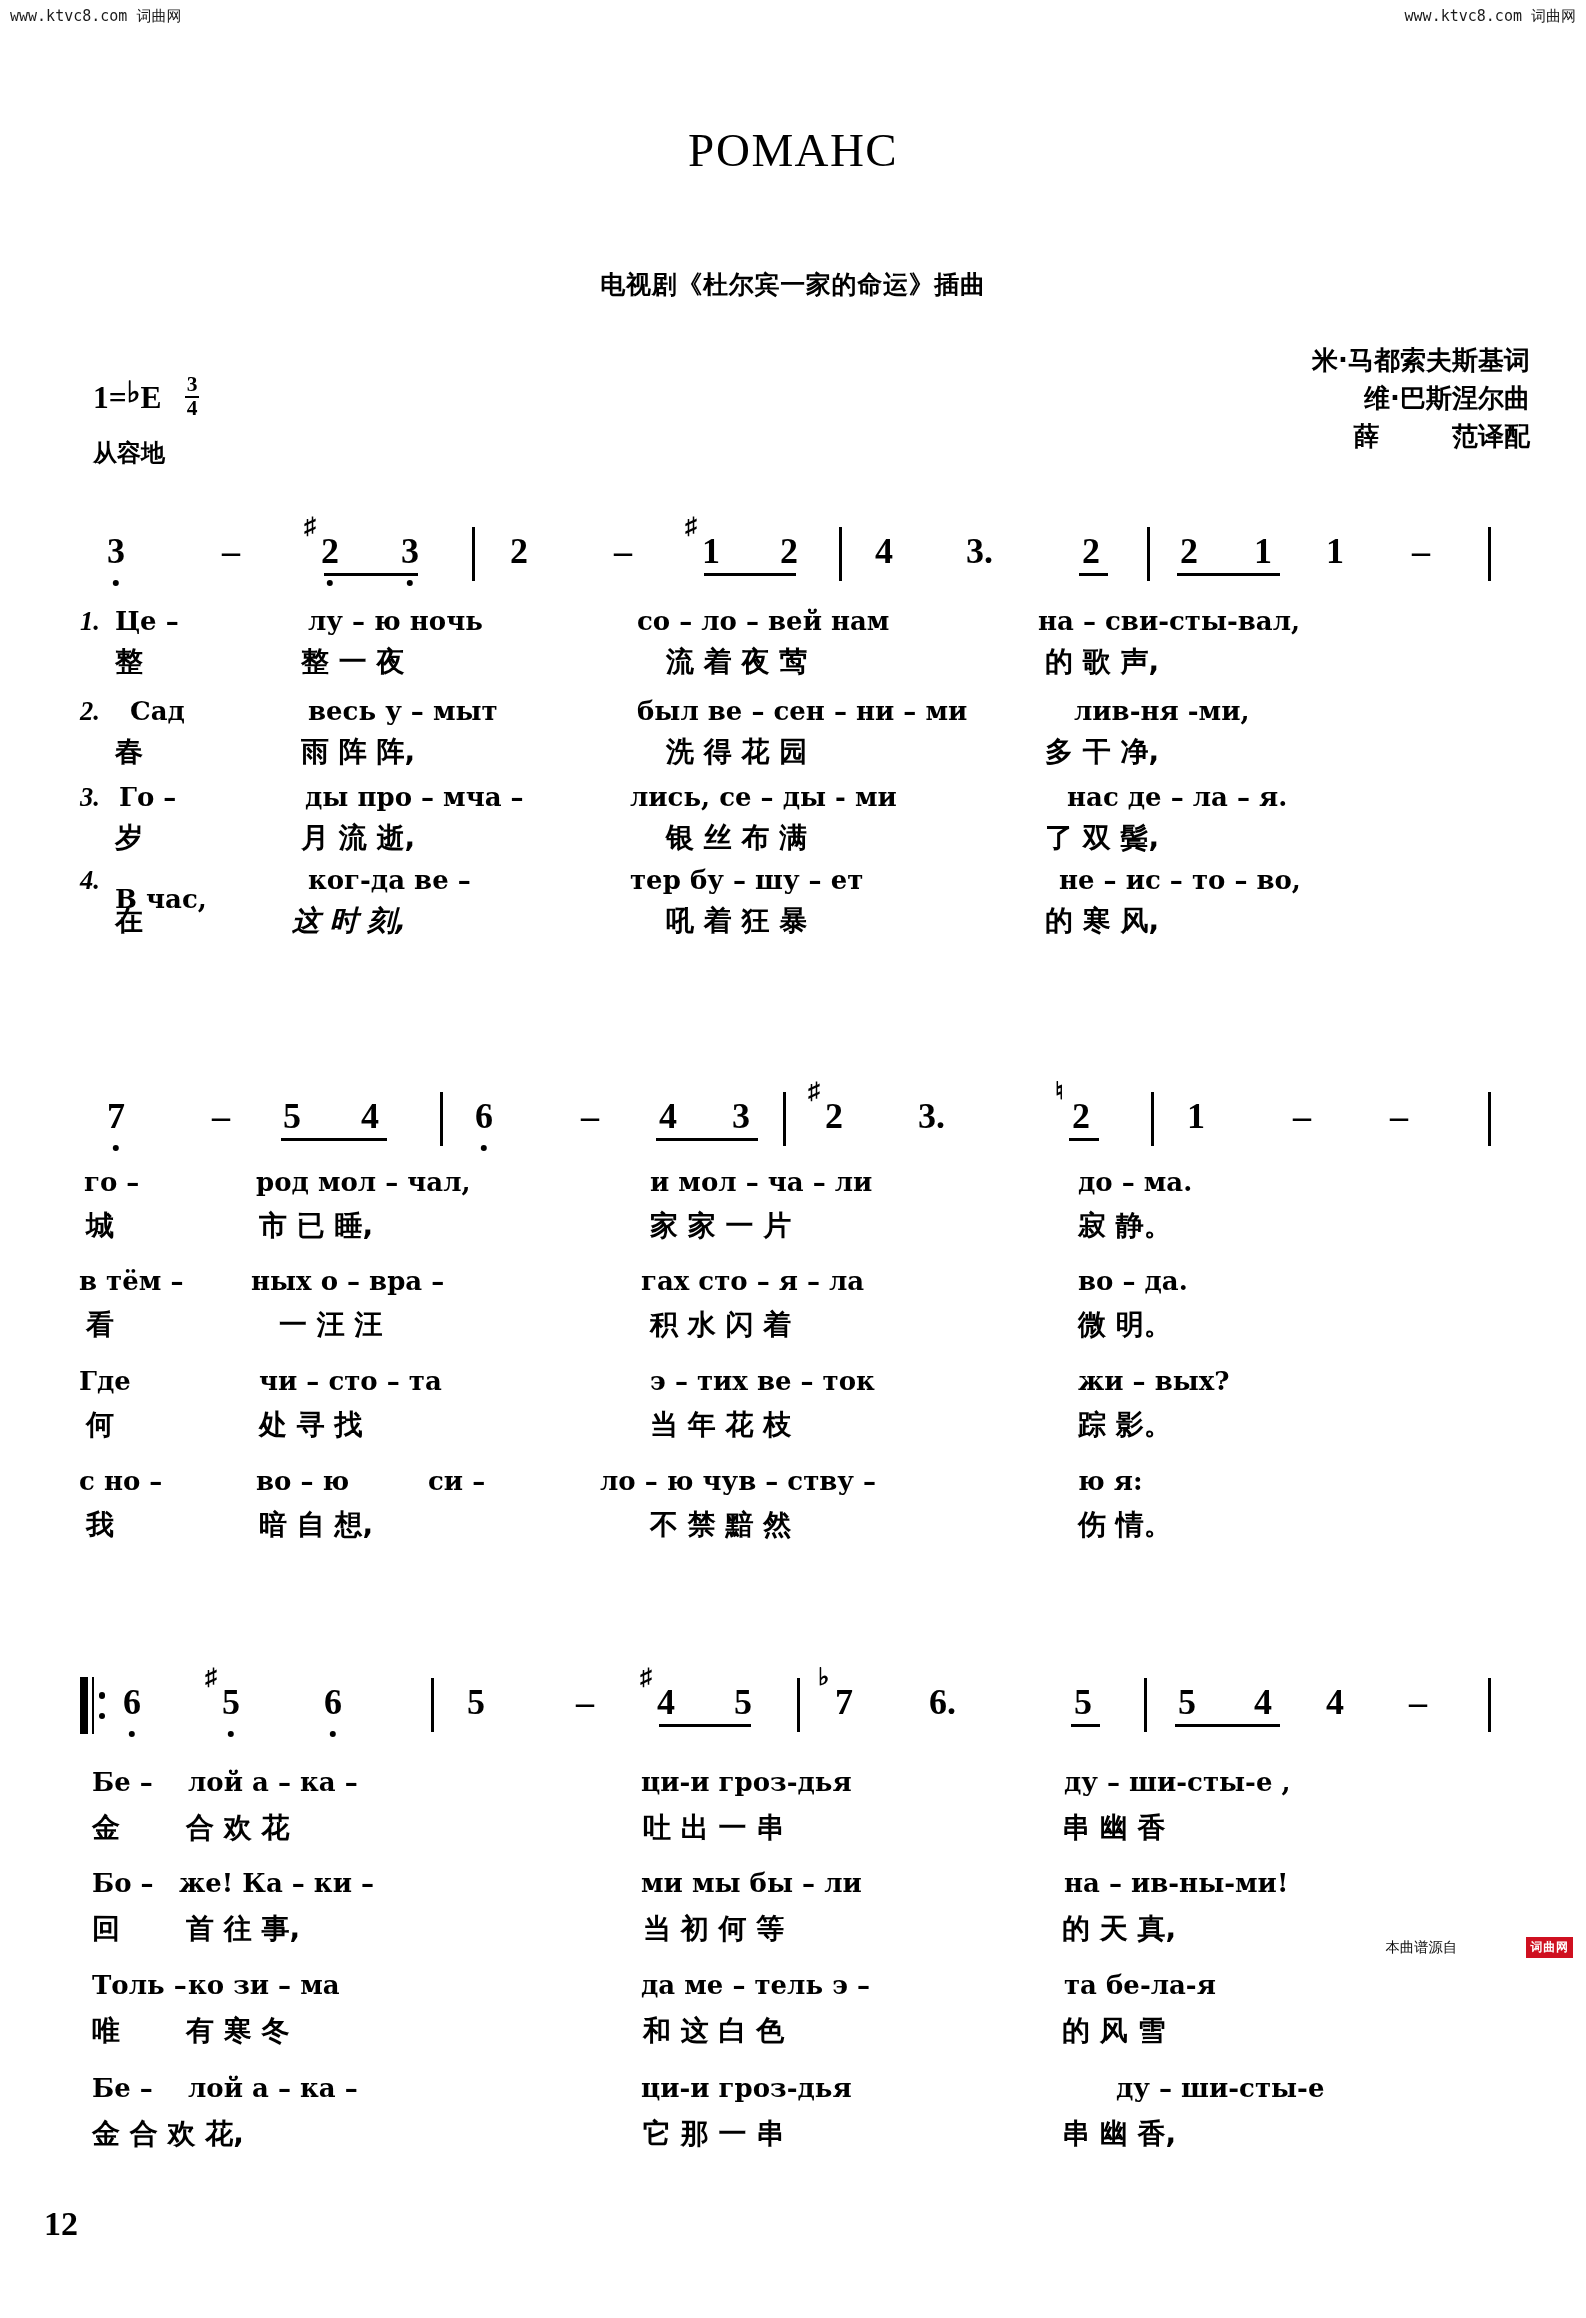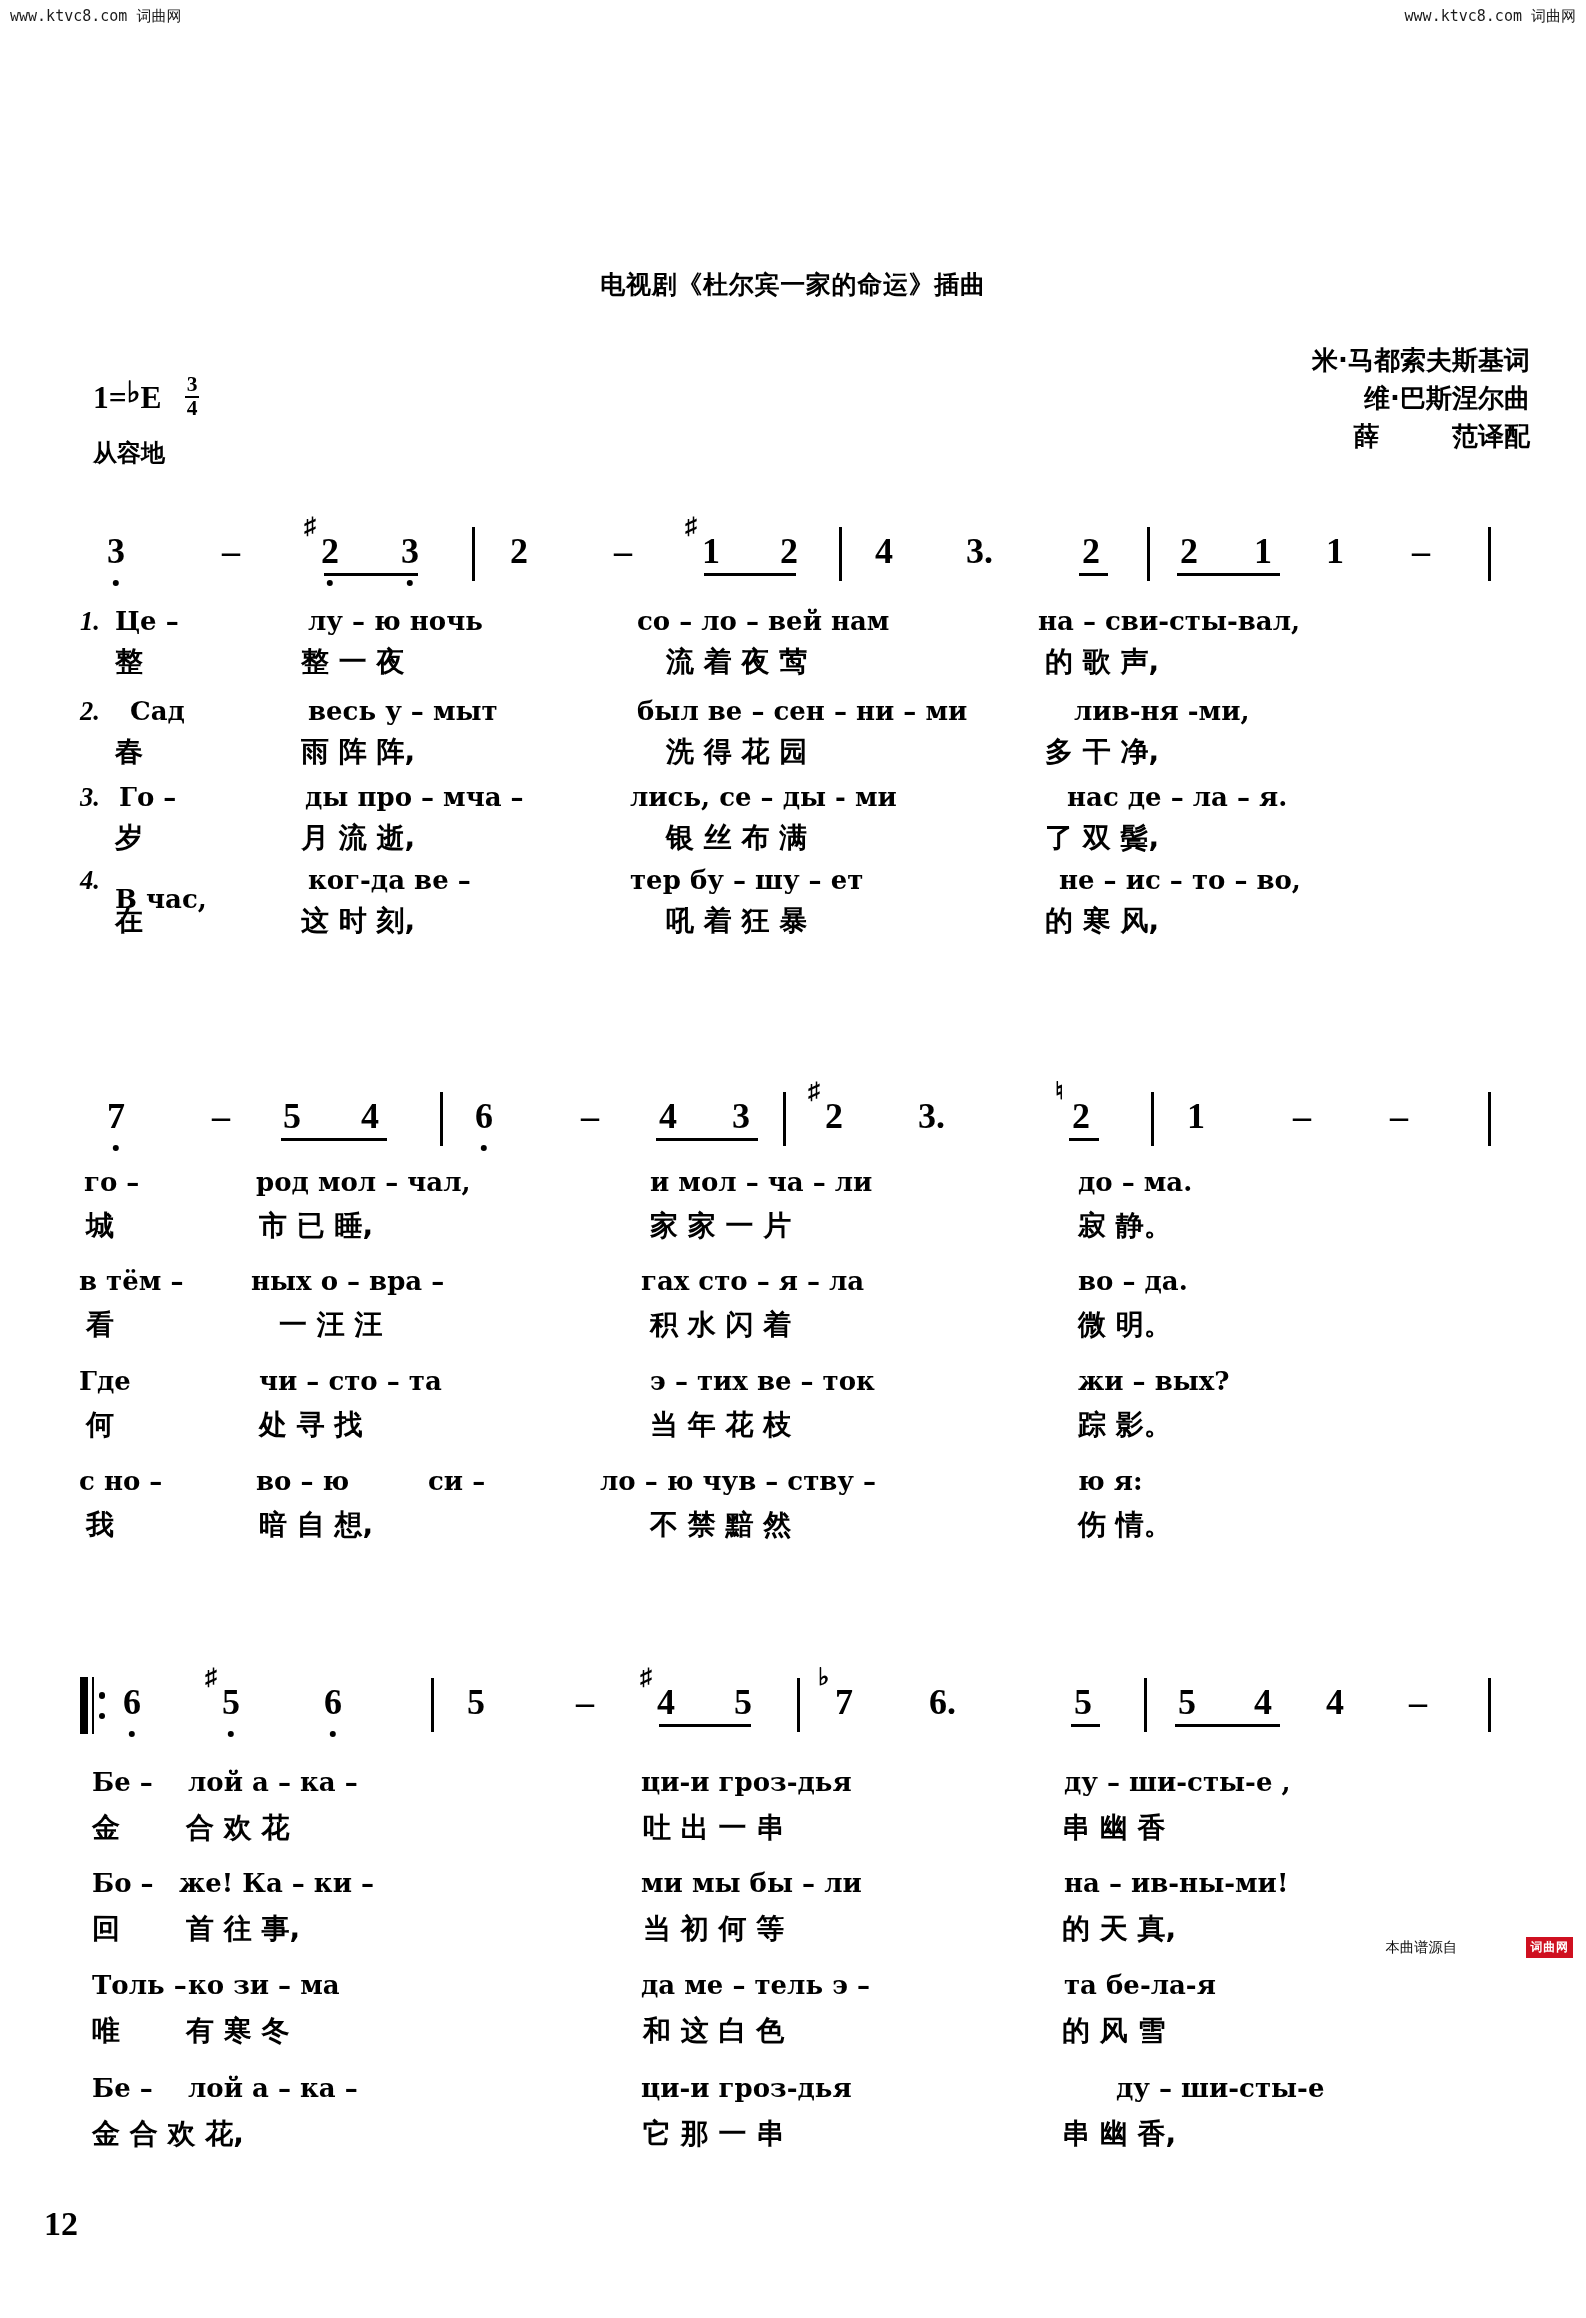--- a/index.html
+++ b/index.html
@@ -138,20 +138,21 @@
   }
 </style>
 </head>
 <body>
 
 <div class="sheet">
 
   <div class="wm left">www.ktvc8.com 词曲网</div>
   <div class="wm right">www.ktvc8.com 词曲网</div>
 
+  <div class="title-ru">РОМАНС</div>
   <div class="subtitle-cn">电视剧《杜尔宾一家的命运》插曲</div>
 
   <div class="credits">
     <div>米·马都索夫斯基词</div>
     <div>维·巴斯涅尔曲</div>
     <div>薛        范译配</div>
   </div>
 
   <div class="keysig">
     <span>1</span>
@@ -234,21 +235,21 @@
     <span class="ly cn" style="left:1045px;top:37px;">了    双      鬓,</span>
   </div>
 
   <div class="lyricline" style="top:865px;">
     <span class="vnum" style="left:80px;">4.</span>
     <span class="ly ru" style="left:115px;margin-top:19px;">В час,</span>
     <span class="ly ru" style="left:308px;">ког-да   ве  –</span>
     <span class="ly ru" style="left:630px;">тер бу  –  шу – ет</span>
     <span class="ly ru" style="left:1059px;">не – ис – то – во,</span>
     <span class="ly cn" style="left:115px;top:37px;">在</span>
-    <span class="ly cn" style="left:301px;top:37px;">这  时  刻,</span>
+    <span class="ly cn" style="left:292px;top:37px;font-style:italic;">这  时  刻,</span>
     <span class="ly cn" style="left:666px;top:37px;">吼  着  狂  暴</span>
     <span class="ly cn" style="left:1045px;top:37px;">的    寒      风,</span>
   </div>
 
   <div class="staffline" style="top:1095px;">
     <div class="note" style="left:107px;">
       <span class="d">7<span class="dot-below"></span></span></div>
     <div class="note" style="left:212px;">–</div>
     <div class="note" style="left:283px;">5</div>
     <div class="note" style="left:361px;">4</div>

